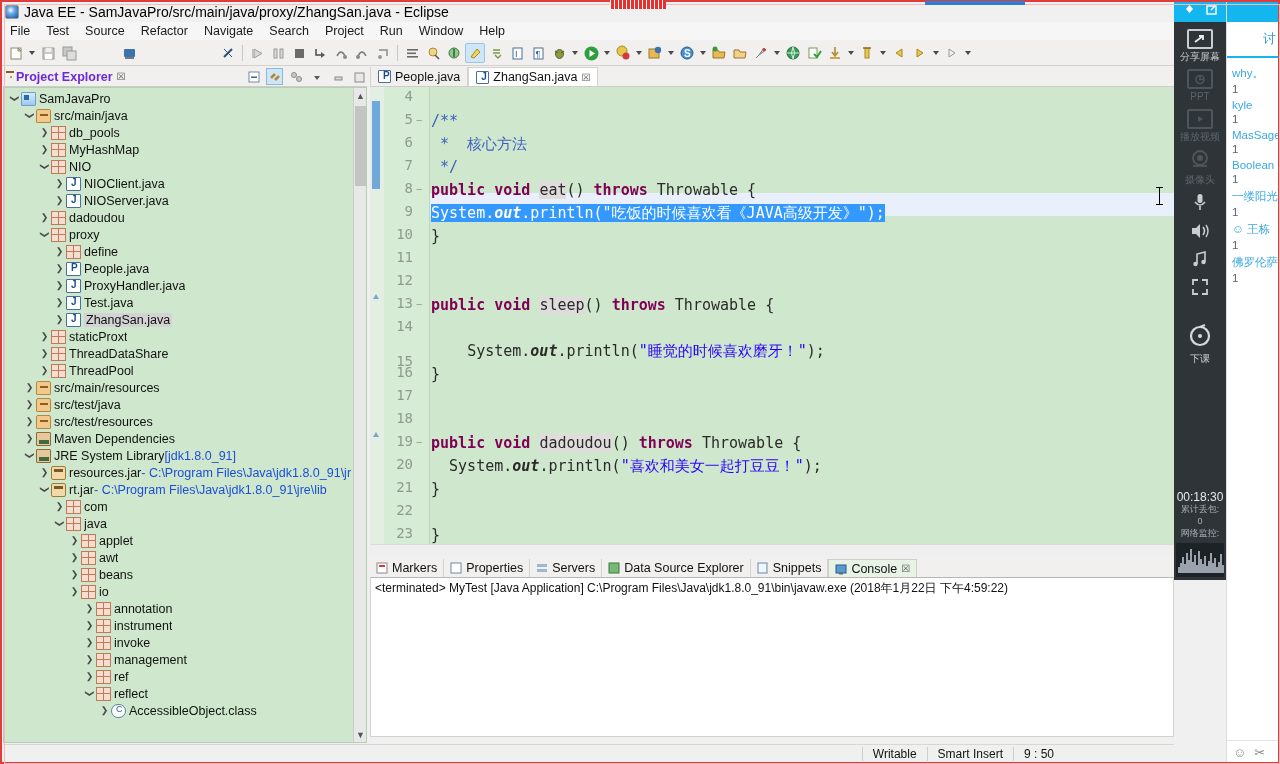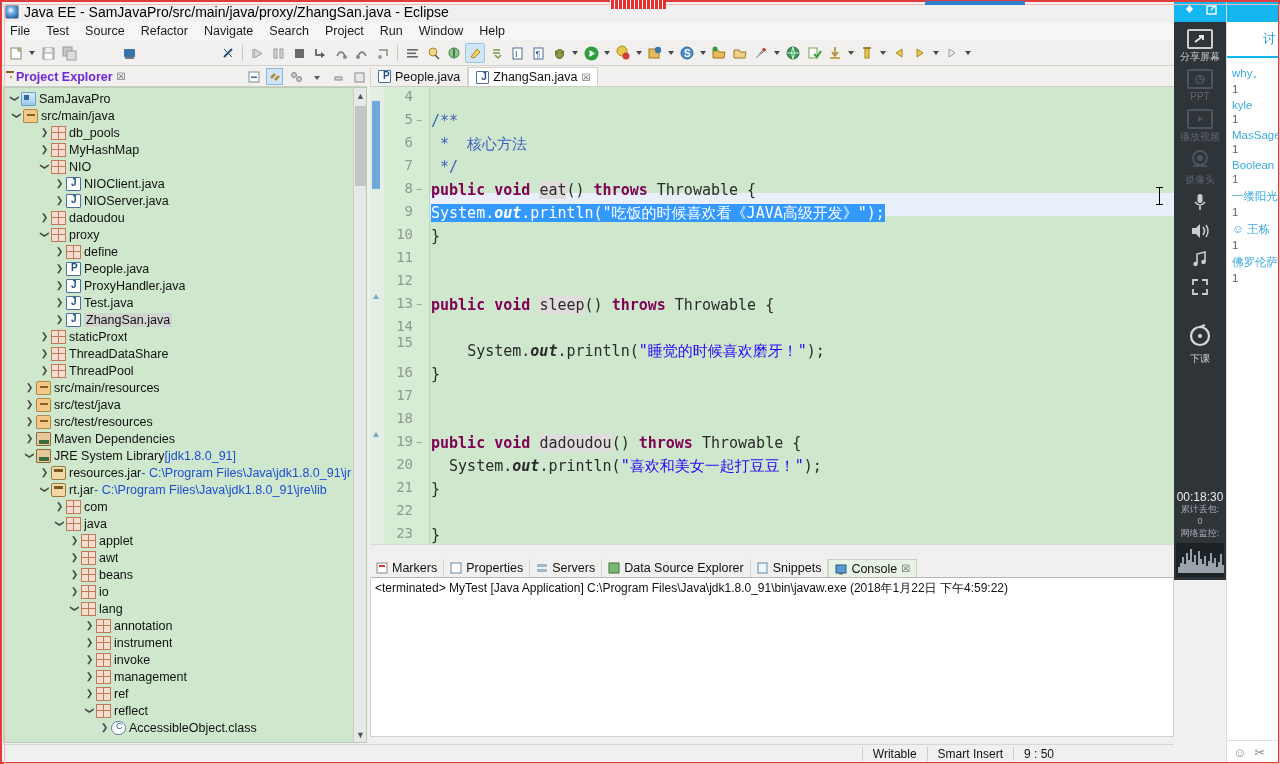--- a/index.html
+++ b/index.html
@@ -569,21 +569,21 @@
           </svg>
     </div>
   </div>
   <div class="pe-body">
     <div class="tree" id="tree-host">
           <div class="row" style="padding-left: 4px;">
             <span class="arrow" style="transform: rotate(90deg);">❯</span>
             <span class="ic ic-proj"></span>
             <span class="lbl">SamJavaPro</span>
           </div>
-          <div class="row" style="padding-left: 6px;">
+          <div class="row" style="padding-left: 19px;">
             <span class="arrow" style="transform: rotate(90deg);">❯</span>
             <span class="ic ic-srcfolder"></span>
             <span class="lbl">src/main/java</span>
           </div>
           <div class="row" style="padding-left: 34px;">
             <span class="arrow" style="transform: none;">❯</span>
             <span class="ic ic-pkg"></span>
             <span class="lbl">db_pools</span>
           </div>
           <div class="row" style="padding-left: 34px;">
@@ -716,25 +716,20 @@
           </div>
           <div class="row" style="padding-left: 64px;">
             <span class="arrow" style="transform: none;">❯</span>
             <span class="ic ic-pkg"></span>
             <span class="lbl">beans</span>
           </div>
           <div class="row" style="padding-left: 64px;">
             <span class="arrow" style="transform: none;">❯</span>
             <span class="ic ic-pkg"></span>
             <span class="lbl">io</span>
-          </div>
-          <div class="row" style="padding-left: 64px;">
-            <span class="arrow" style="transform: rotate(90deg);">❯</span>
-            <span class="ic ic-pkg"></span>
-            <span class="lbl">lang</span>
           </div>
           <div class="row" style="padding-left: 79px;">
             <span class="arrow" style="transform: none;">❯</span>
             <span class="ic ic-pkg"></span>
             <span class="lbl">annotation</span>
           </div>
           <div class="row" style="padding-left: 79px;">
             <span class="arrow" style="transform: none;">❯</span>
             <span class="ic ic-pkg"></span>
             <span class="lbl">instrument</span>
@@ -810,21 +805,21 @@
         <div class="ln" style="top: 70px;">7</div>
         <div class="ln" style="top: 93px;">8</div>
         <div class="fold" style="top: 101px;"></div>
         <div class="ln" style="top: 116px;">9</div>
         <div class="ln" style="top: 139px;">10</div>
         <div class="ln" style="top: 162px;">11</div>
         <div class="ln" style="top: 185px;">12</div>
         <div class="ln" style="top: 208px;">13</div>
         <div class="fold" style="top: 216px;"></div>
         <div class="ln" style="top: 231px;">14</div>
-        <div class="ln" style="top: 247px;">15</div>
+        <div class="ln" style="top: 266px;">15</div>
         <div class="ln" style="top: 277px;">16</div>
         <div class="ln" style="top: 300px;">17</div>
         <div class="ln" style="top: 323px;">18</div>
         <div class="ln" style="top: 346px;">19</div>
         <div class="fold" style="top: 354px;"></div>
         <div class="ln" style="top: 369px;">20</div>
         <div class="ln" style="top: 392px;">21</div>
         <div class="ln" style="top: 415px;">22</div>
         <div class="ln" style="top: 438px;">23</div>
       </div>

